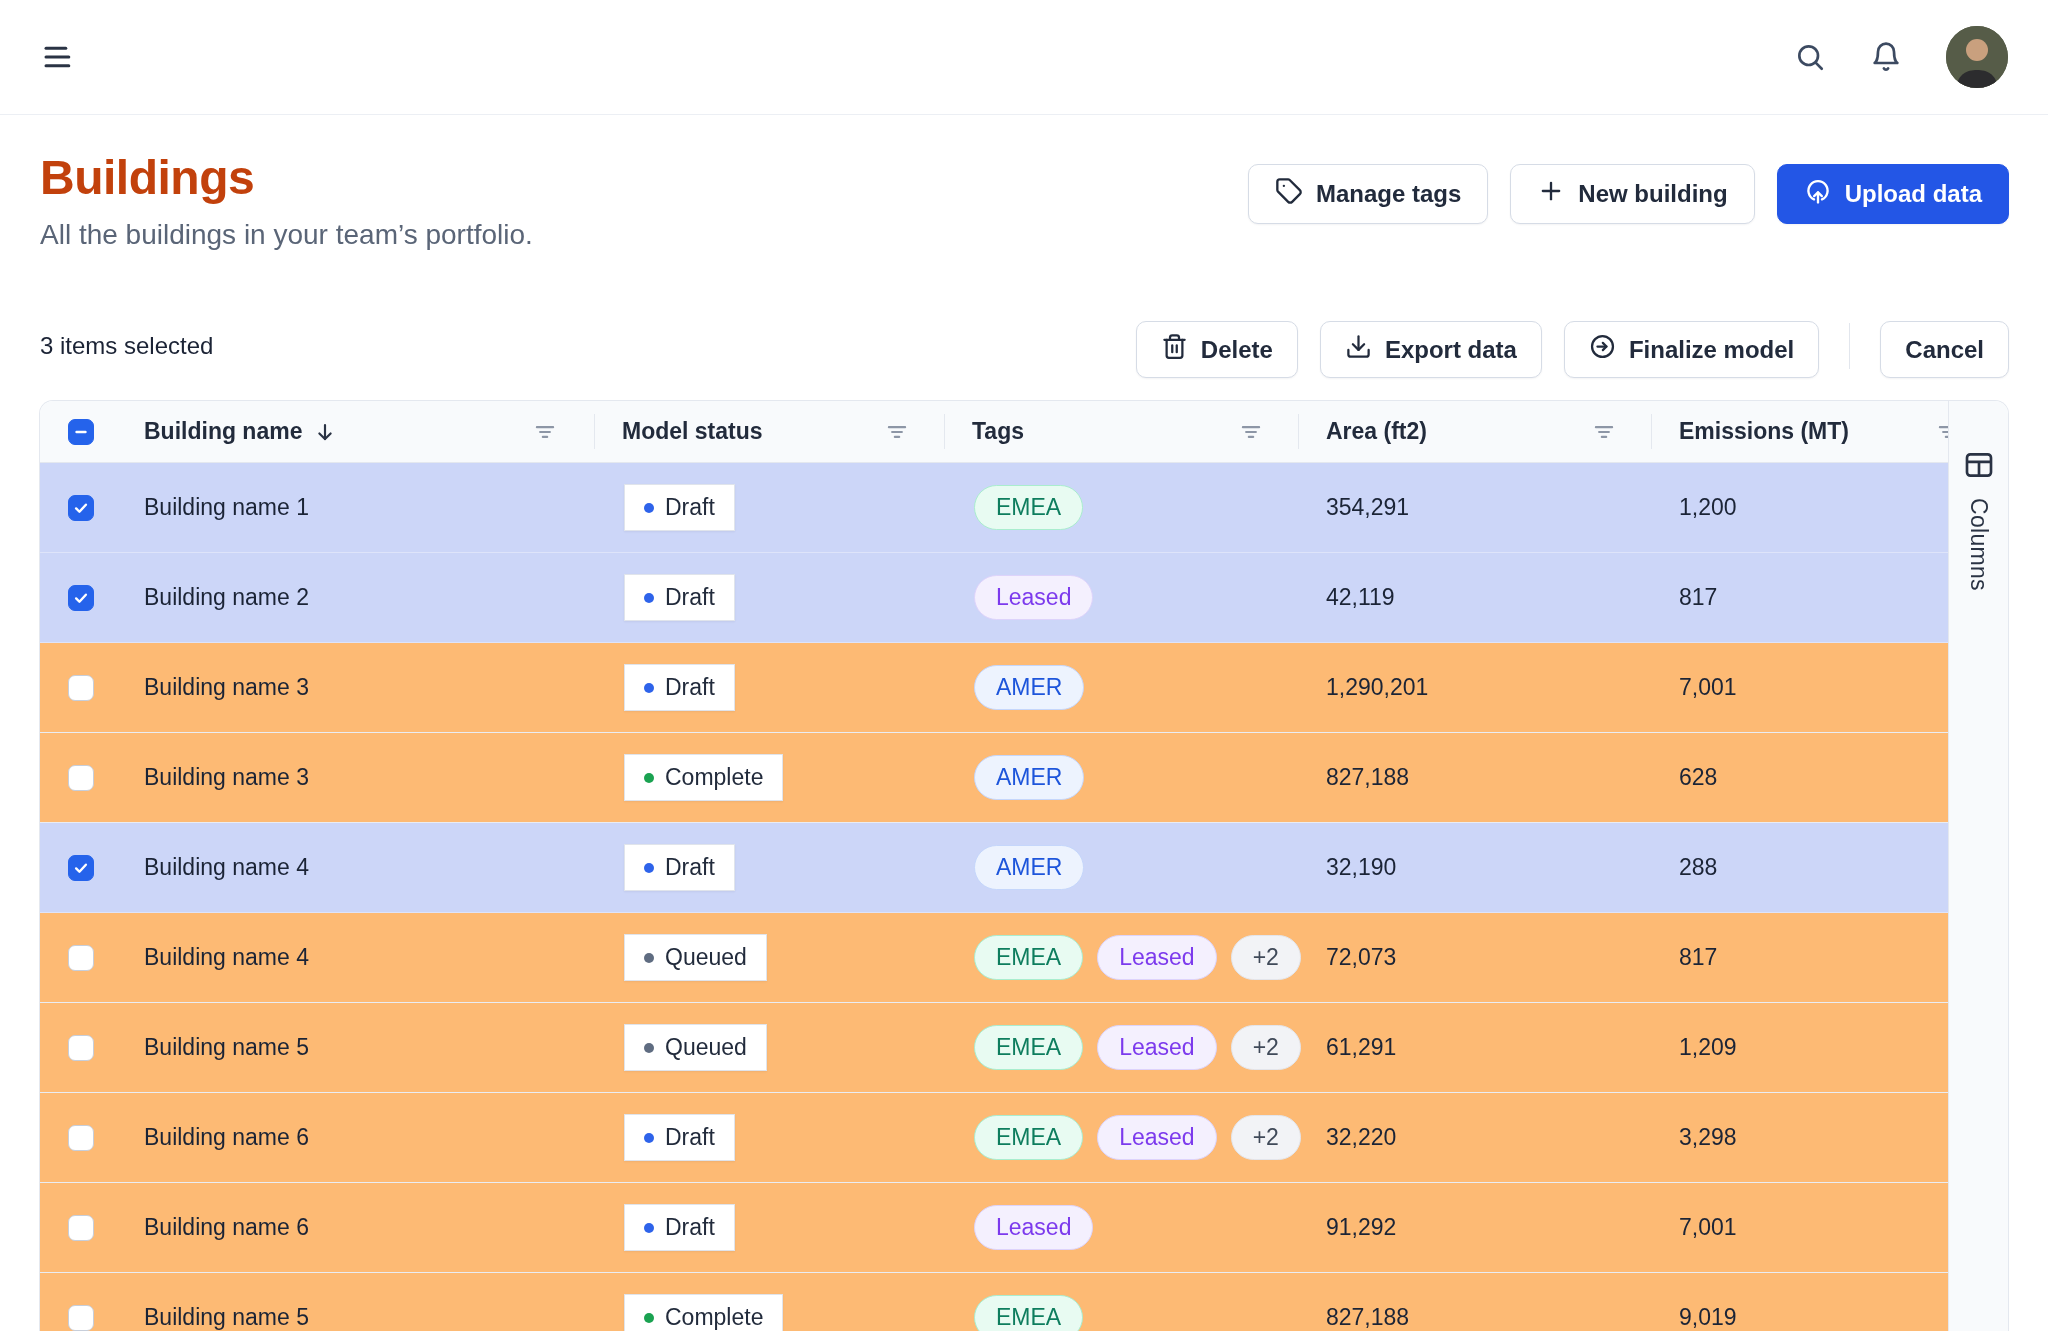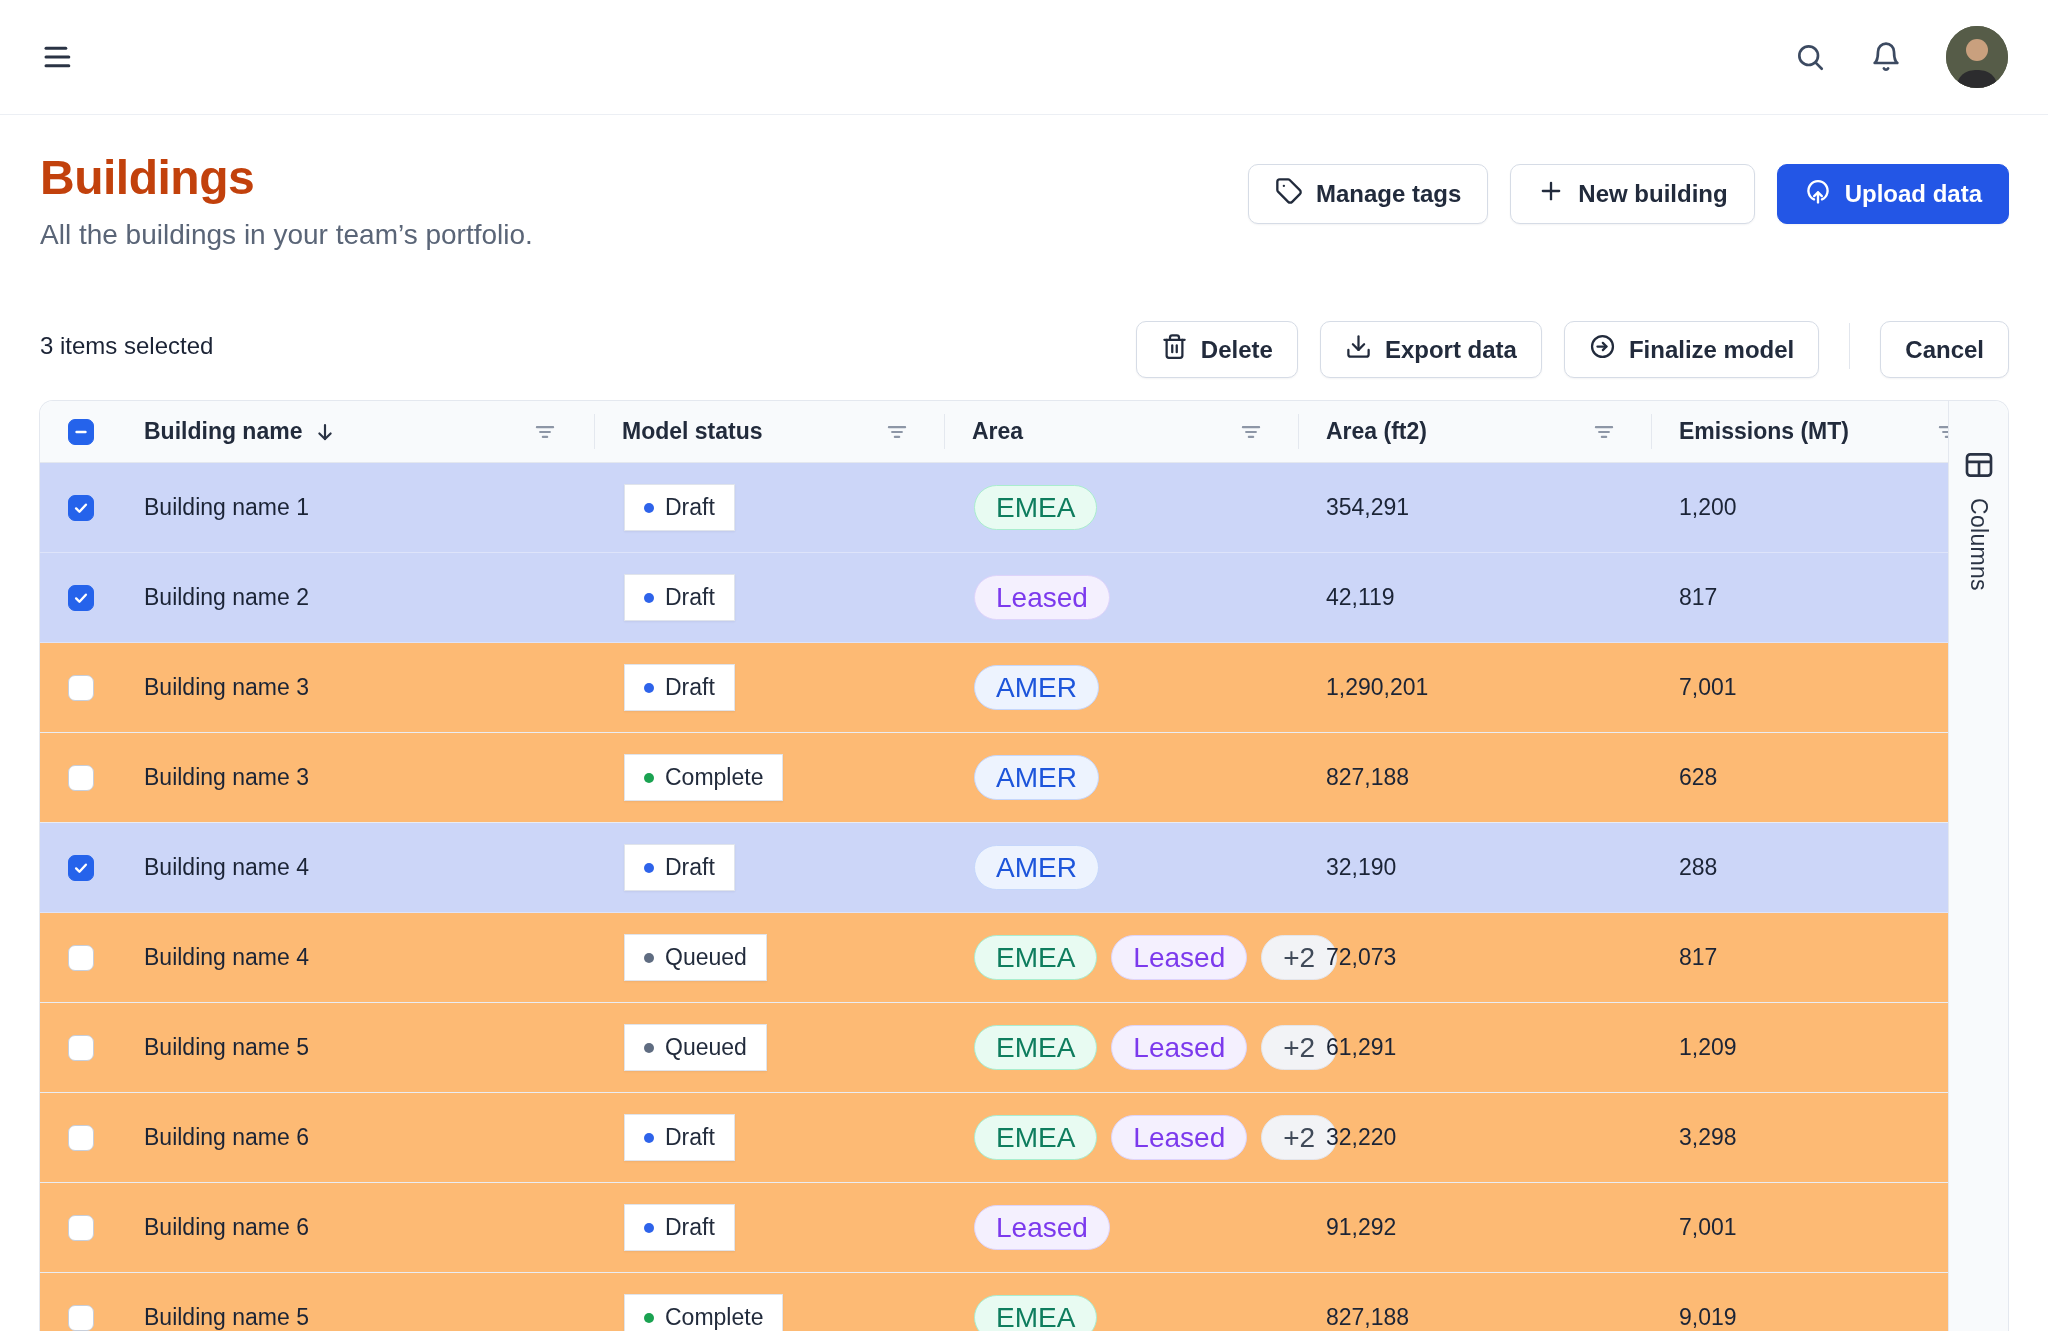--- a/index.html
+++ b/index.html
@@ -68,21 +68,21 @@
 
   .status-pill { display:inline-flex; align-items:center; gap:11px; height:47px;
                  padding:0 19px; margin-left:30px; background:#fff;
                  border:1px solid #E0E4EB; border-radius:0;
                  box-shadow:0 1px 2px rgba(16,24,40,0.06);
                  font-size:23px; font-weight:500; color:#222B3C; }
   .dot { width:10px; height:10px; border-radius:50%; flex:none; }
 
   .tags-cell { display:flex; align-items:center; gap:14px; padding-left:30px; }
   .tag { display:inline-flex; align-items:center; height:45px; padding:0 21px;
-         border-radius:999px; border:1px solid transparent; font-size:28px; font-weight:500; }
+         border-radius:999px; border:1px solid transparent; font-size:23px; font-weight:500; }
 
   
   .rail { flex:1; border-left:1px solid #E4E8EF; background:#F8FAFC; cursor:pointer;
           display:flex; flex-direction:column; align-items:center; padding-top:48px; border:none;
           border-left:1px solid #E4E8EF; font-family:inherit; }
   .rail-label { margin-top:14px; writing-mode:vertical-rl; font-size:23px; font-weight:500;
                 color:#2A3344; letter-spacing:0.3px; }
 </style>
 </head>
 <body>
@@ -235,21 +235,21 @@
           <button class="filter-btn" aria-label="filter">
             <svg width="26" height="26" viewBox="0 0 24 24" fill="none" stroke="currentColor" stroke-width="2" stroke-linecap="round">
                 <path d="M4.5 7.5h15"></path>
                 <path d="M7.5 12h9"></path>
                 <path d="M10 16.5h4"></path>
               </svg>
           </button>
         </div>
         <div class="th rule">
           <span class="pad">
-              <span>Area</span>
+              <span>Tags</span>
             </span>
           <button class="filter-btn" aria-label="filter">
             <svg width="26" height="26" viewBox="0 0 24 24" fill="none" stroke="currentColor" stroke-width="2" stroke-linecap="round">
                 <path d="M4.5 7.5h15"></path>
                 <path d="M7.5 12h9"></path>
                 <path d="M10 16.5h4"></path>
               </svg>
           </button>
         </div>
         <div class="th rule">

